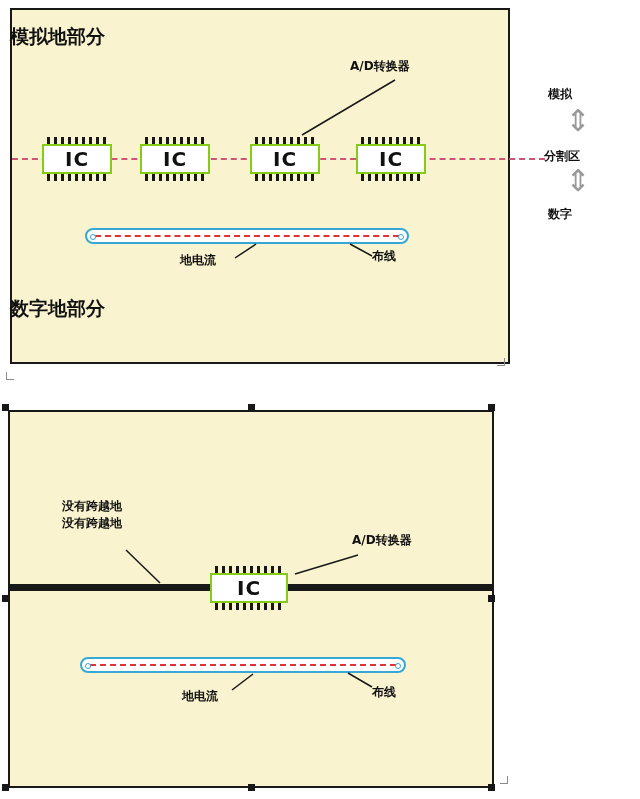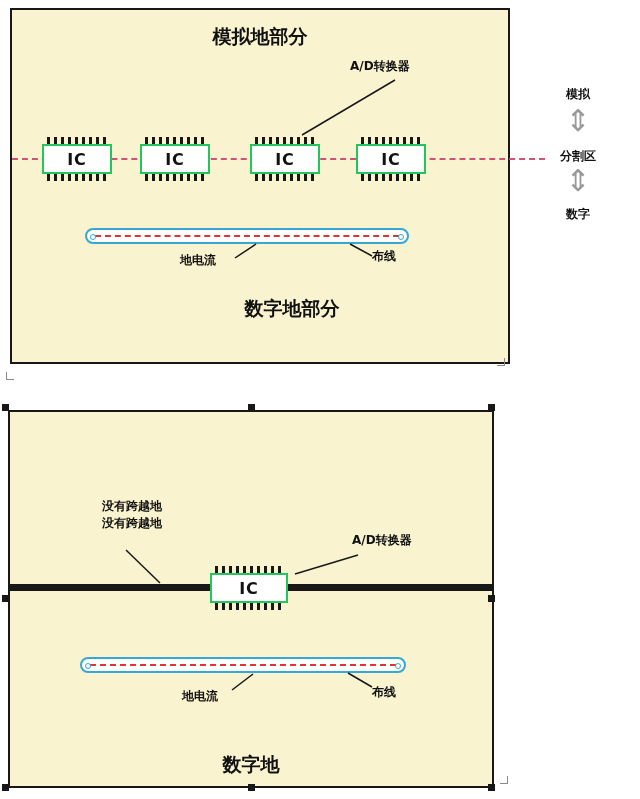--- a/index.html
+++ b/index.html
@@ -2,24 +2,24 @@
 <html><head>
 <meta charset="utf-8">
 <style>
   *{box-sizing:border-box;margin:0;padding:0}
   html,body{margin:0;background:#ffffff}
   body{font-family:"DejaVu Sans",sans-serif;color:#111}
   .stage{position:relative;width:640px;height:799px;background:#ffffff;overflow:hidden}
   .box{position:absolute;background:#faf3d0;border:2px solid #181818}
   .lbl{position:absolute;font-weight:bold;color:#111;font-size:12px;white-space:nowrap}
   .big{font-size:19px}
-  .center{text-align:center;white-space:normal}
+  .center{white-space:normal}
   .chip{position:absolute}
   .chip-pins{height:7px;margin:0 5px;background:repeating-linear-gradient(90deg,#181818 0 3px,transparent 3px 7px)}
-  .chip-body{height:30px;border:2px solid #22c55e;background:#ffffff;display:flex;align-items:center;justify-content:center;font-weight:bold;font-size:16px;letter-spacing:1px}
+  .chip-body{height:30px;border:2px solid #84cc16;background:#ffffff;display:flex;align-items:center;justify-content:center;font-weight:bold;font-size:20px;letter-spacing:1px}
   .trace{position:absolute;height:16px;border:2px solid #35a8d5;border-radius:8px;background:#ffffff}
   .trace-dash{position:absolute;left:8px;right:8px;top:5px;border-top:2px dashed #e03333}
   .trace-dot{position:absolute;top:4px;width:6px;height:6px;border:1px solid #35a8d5;border-radius:50%;background:#fff}
   .split-line{position:absolute;border-top:2px dashed #cc5577}
   .arrow{position:absolute;color:#999;font-size:30px;line-height:1;text-align:center;font-weight:normal}
   .handle{position:absolute;width:7px;height:7px;background:#181818}
   .mark{position:absolute;width:8px;height:8px;border-bottom:1px solid #8a8a8a}
   .mark-l{border-left:1px solid #8a8a8a}
   .mark-r{border-right:1px solid #8a8a8a}
   .bar{position:absolute;background:#181818}
@@ -110,21 +110,20 @@
 
   <div class="trace" style="left:80px;top:657px;width:326px">
     <div class="trace-dash"></div>
     <div class="trace-dot" style="left:3px"></div>
     <div class="trace-dot" style="right:3px"></div>
   </div>
 
   <div class="lbl" style="left:182px;top:688px">地电流</div>
   <div class="lbl" style="left:372px;top:684px">布线</div>
 
-  <div class="lbl big center" style="left:8px;top:752px;width:486px">数字地</div>
 
   <svg class="overlay" width="640" height="799" viewBox="0 0 640 799">
     <line x1="395" y1="80" x2="302" y2="135" stroke="#181818" stroke-width="1.5"></line>
     <line x1="235" y1="258" x2="256" y2="244" stroke="#181818" stroke-width="1.5"></line>
     <line x1="350" y1="244" x2="372" y2="256" stroke="#181818" stroke-width="1.5"></line>
     <line x1="126" y1="550" x2="160" y2="583" stroke="#181818" stroke-width="1.5"></line>
     <line x1="358" y1="555" x2="295" y2="574" stroke="#181818" stroke-width="1.5"></line>
     <line x1="232" y1="690" x2="253" y2="674" stroke="#181818" stroke-width="1.5"></line>
     <line x1="348" y1="673" x2="372" y2="687" stroke="#181818" stroke-width="1.5"></line>
   </svg>

